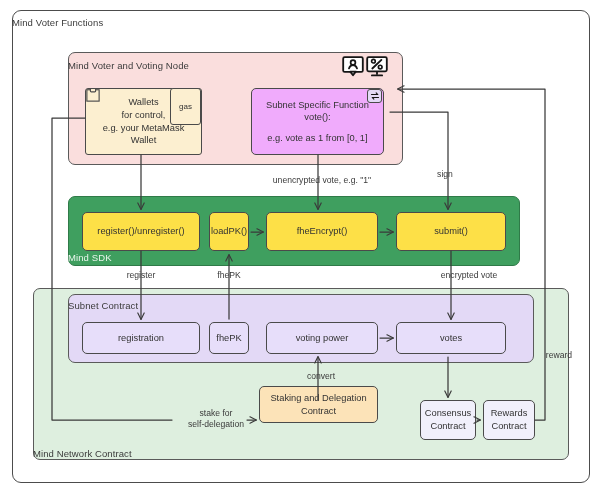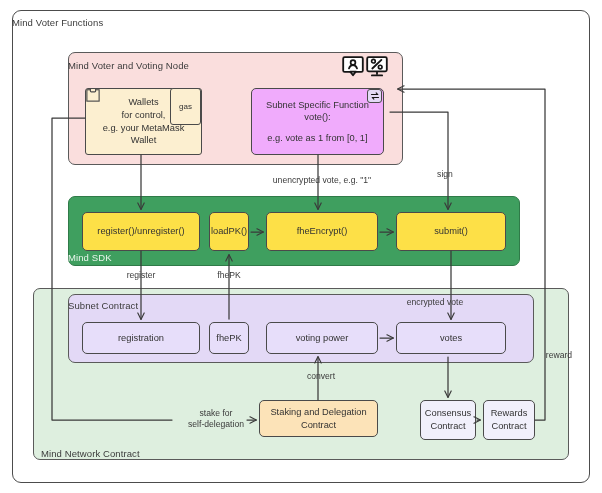--- a/index.html
+++ b/index.html
@@ -66,21 +66,21 @@
 </style>
 </head>
 <body>
 
 <div id="canvas">
 
   <div class="box outer" style="left:12px;top:10px;width:578px;height:473px;"></div>
   <div class="grouptitle" style="left:12px;top:17px;width:578px;">Mind Voter Functions</div>
 
   <div class="box netw" style="left:33px;top:288px;width:536px;height:172px;"></div>
-  <div class="grouptitle" style="left:33px;top:448px;width:536px;padding-left:8px;">Mind Network Contract</div>
+  <div class="grouptitle" style="left:33px;top:448px;width:536px;">Mind Network Contract</div>
 
   <div class="box subnet" style="left:68px;top:294px;width:466px;height:69px;"></div>
   <div class="grouptitle" style="left:68px;top:300px;width:466px;">Subnet Contract</div>
 
   <div class="box sdk" style="left:68px;top:196px;width:452px;height:70px;"></div>
   <div class="grouptitle" style="left:68px;top:252px;width:452px;color:#e9f5ec;">Mind SDK</div>
 
   <div class="box pink" style="left:68px;top:52px;width:335px;height:113px;"></div>
   <div class="grouptitle" style="left:68px;top:60px;width:335px;">Mind Voter and Voting Node</div>
 
@@ -135,31 +135,31 @@
   <div class="node white" style="left:82px;top:212px;width:118px;height:39px;">register()/unregister()</div>
   <div class="node white" style="left:209px;top:212px;width:40px;height:39px;">loadPK()</div>
   <div class="node white" style="left:266px;top:212px;width:112px;height:39px;">fheEncrypt()</div>
   <div class="node white" style="left:396px;top:212px;width:110px;height:39px;">submit()</div>
 
   <div class="node lav" style="left:82px;top:322px;width:118px;height:32px;">registration</div>
   <div class="node lav" style="left:209px;top:322px;width:40px;height:32px;">fhePK</div>
   <div class="node lav" style="left:266px;top:322px;width:112px;height:32px;">voting power</div>
   <div class="node lav" style="left:396px;top:322px;width:110px;height:32px;">votes</div>
 
-  <div class="node cream" style="left:259px;top:400px;width:119px;height:37px;text-align:center;">Staking and Delegation Contract</div>
+  <div class="node cream" style="left:259px;top:386px;width:119px;height:37px;text-align:center;">Staking and Delegation Contract</div>
   <div class="node paleblue" style="left:420px;top:400px;width:56px;height:40px;">Consensus
 Contract</div>
   <div class="node paleblue" style="left:483px;top:400px;width:52px;height:40px;">Rewards
 Contract</div>
 
   <div class="elabel" style="left:247px;top:175px;width:150px;">unencrypted vote, e.g. "1"</div>
   <div class="elabel" style="left:420px;top:157px;width:50px;margin-top:12px;">sign</div>
   <div class="elabel" style="left:110px;top:270px;width:62px;">register</div>
   <div class="elabel" style="left:199px;top:270px;width:60px;">fhePK</div>
-  <div class="elabel" style="left:391px;top:270px;width:88px;margin-top:27px;">encrypted vote</div>
+  <div class="elabel" style="left:425px;top:270px;width:88px;">encrypted vote</div>
   <div class="elabel" style="left:293px;top:371px;width:56px;">convert</div>
   <div class="elabel" style="left:177px;top:408px;width:78px;">stake for
 self-delegation</div>
   <div class="elabel" style="left:535px;top:350px;width:48px;">reward</div>
 
   <svg id="wires" viewBox="0 0 602 493">
     <defs>
       <marker id="ah" viewBox="0 0 10 10" refX="8.4" refY="5" markerWidth="6.2" markerHeight="6.2" orient="auto-start-reverse">
         <path d="M0.6 0.9 L9 5 L0.6 9.1" fill="none" stroke="#3a3a3a" stroke-width="1.5" stroke-linecap="round" stroke-linejoin="round"></path>
       </marker>

